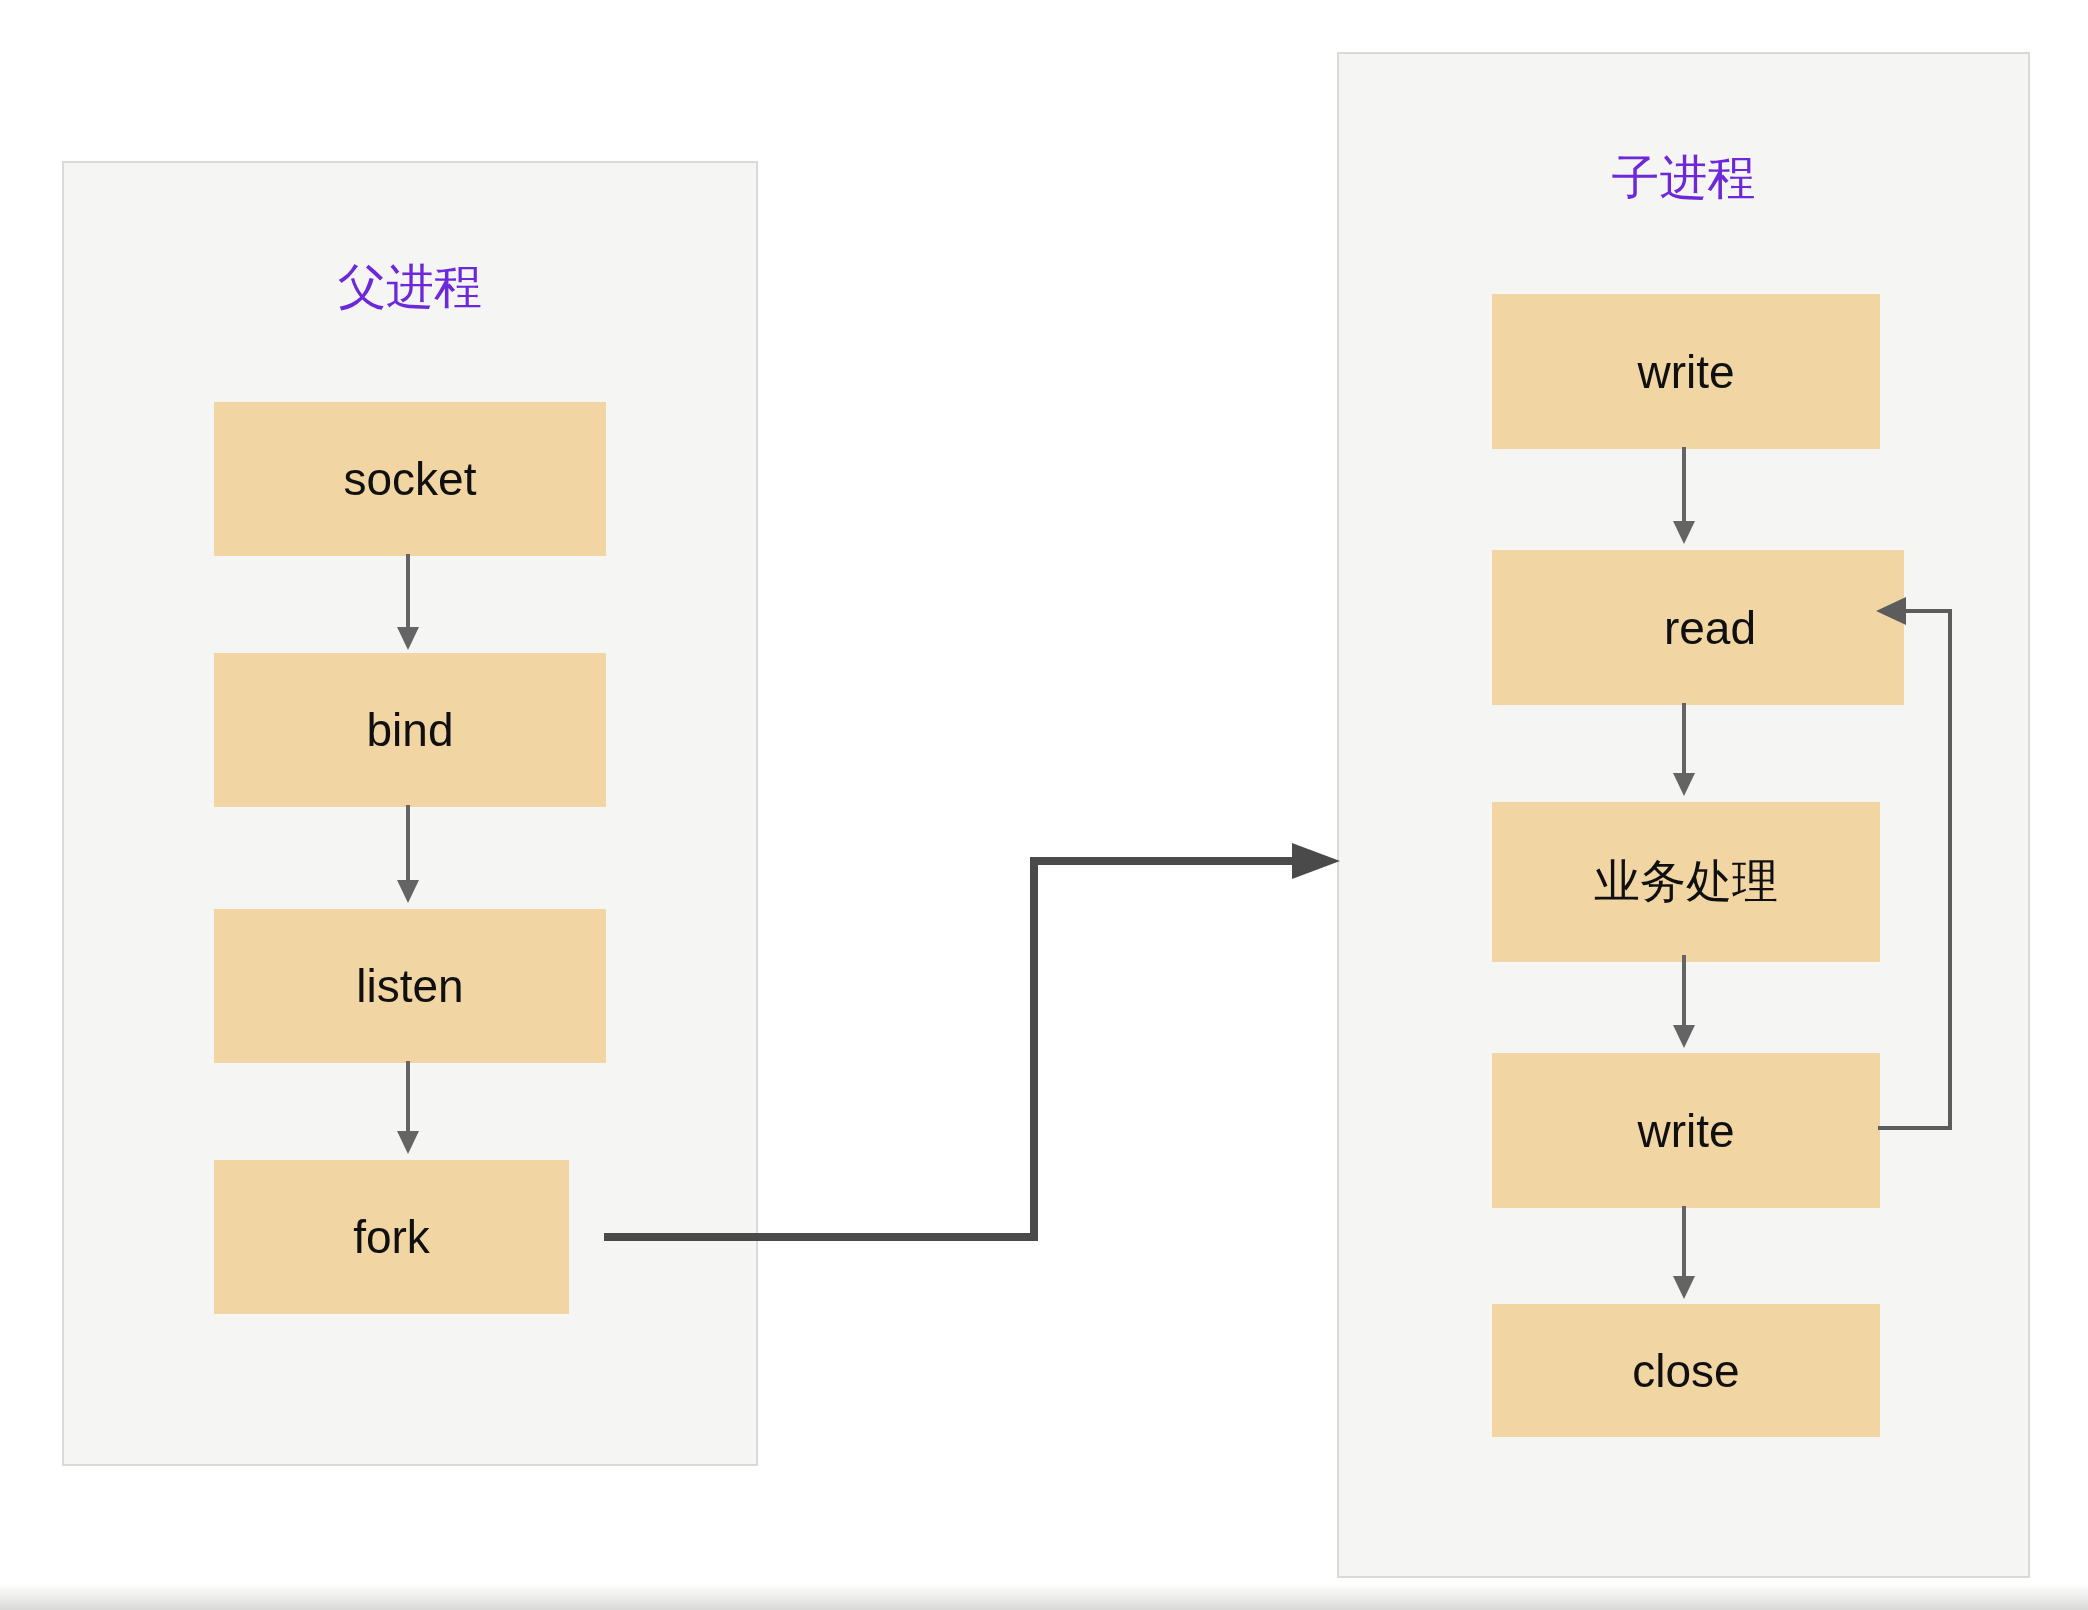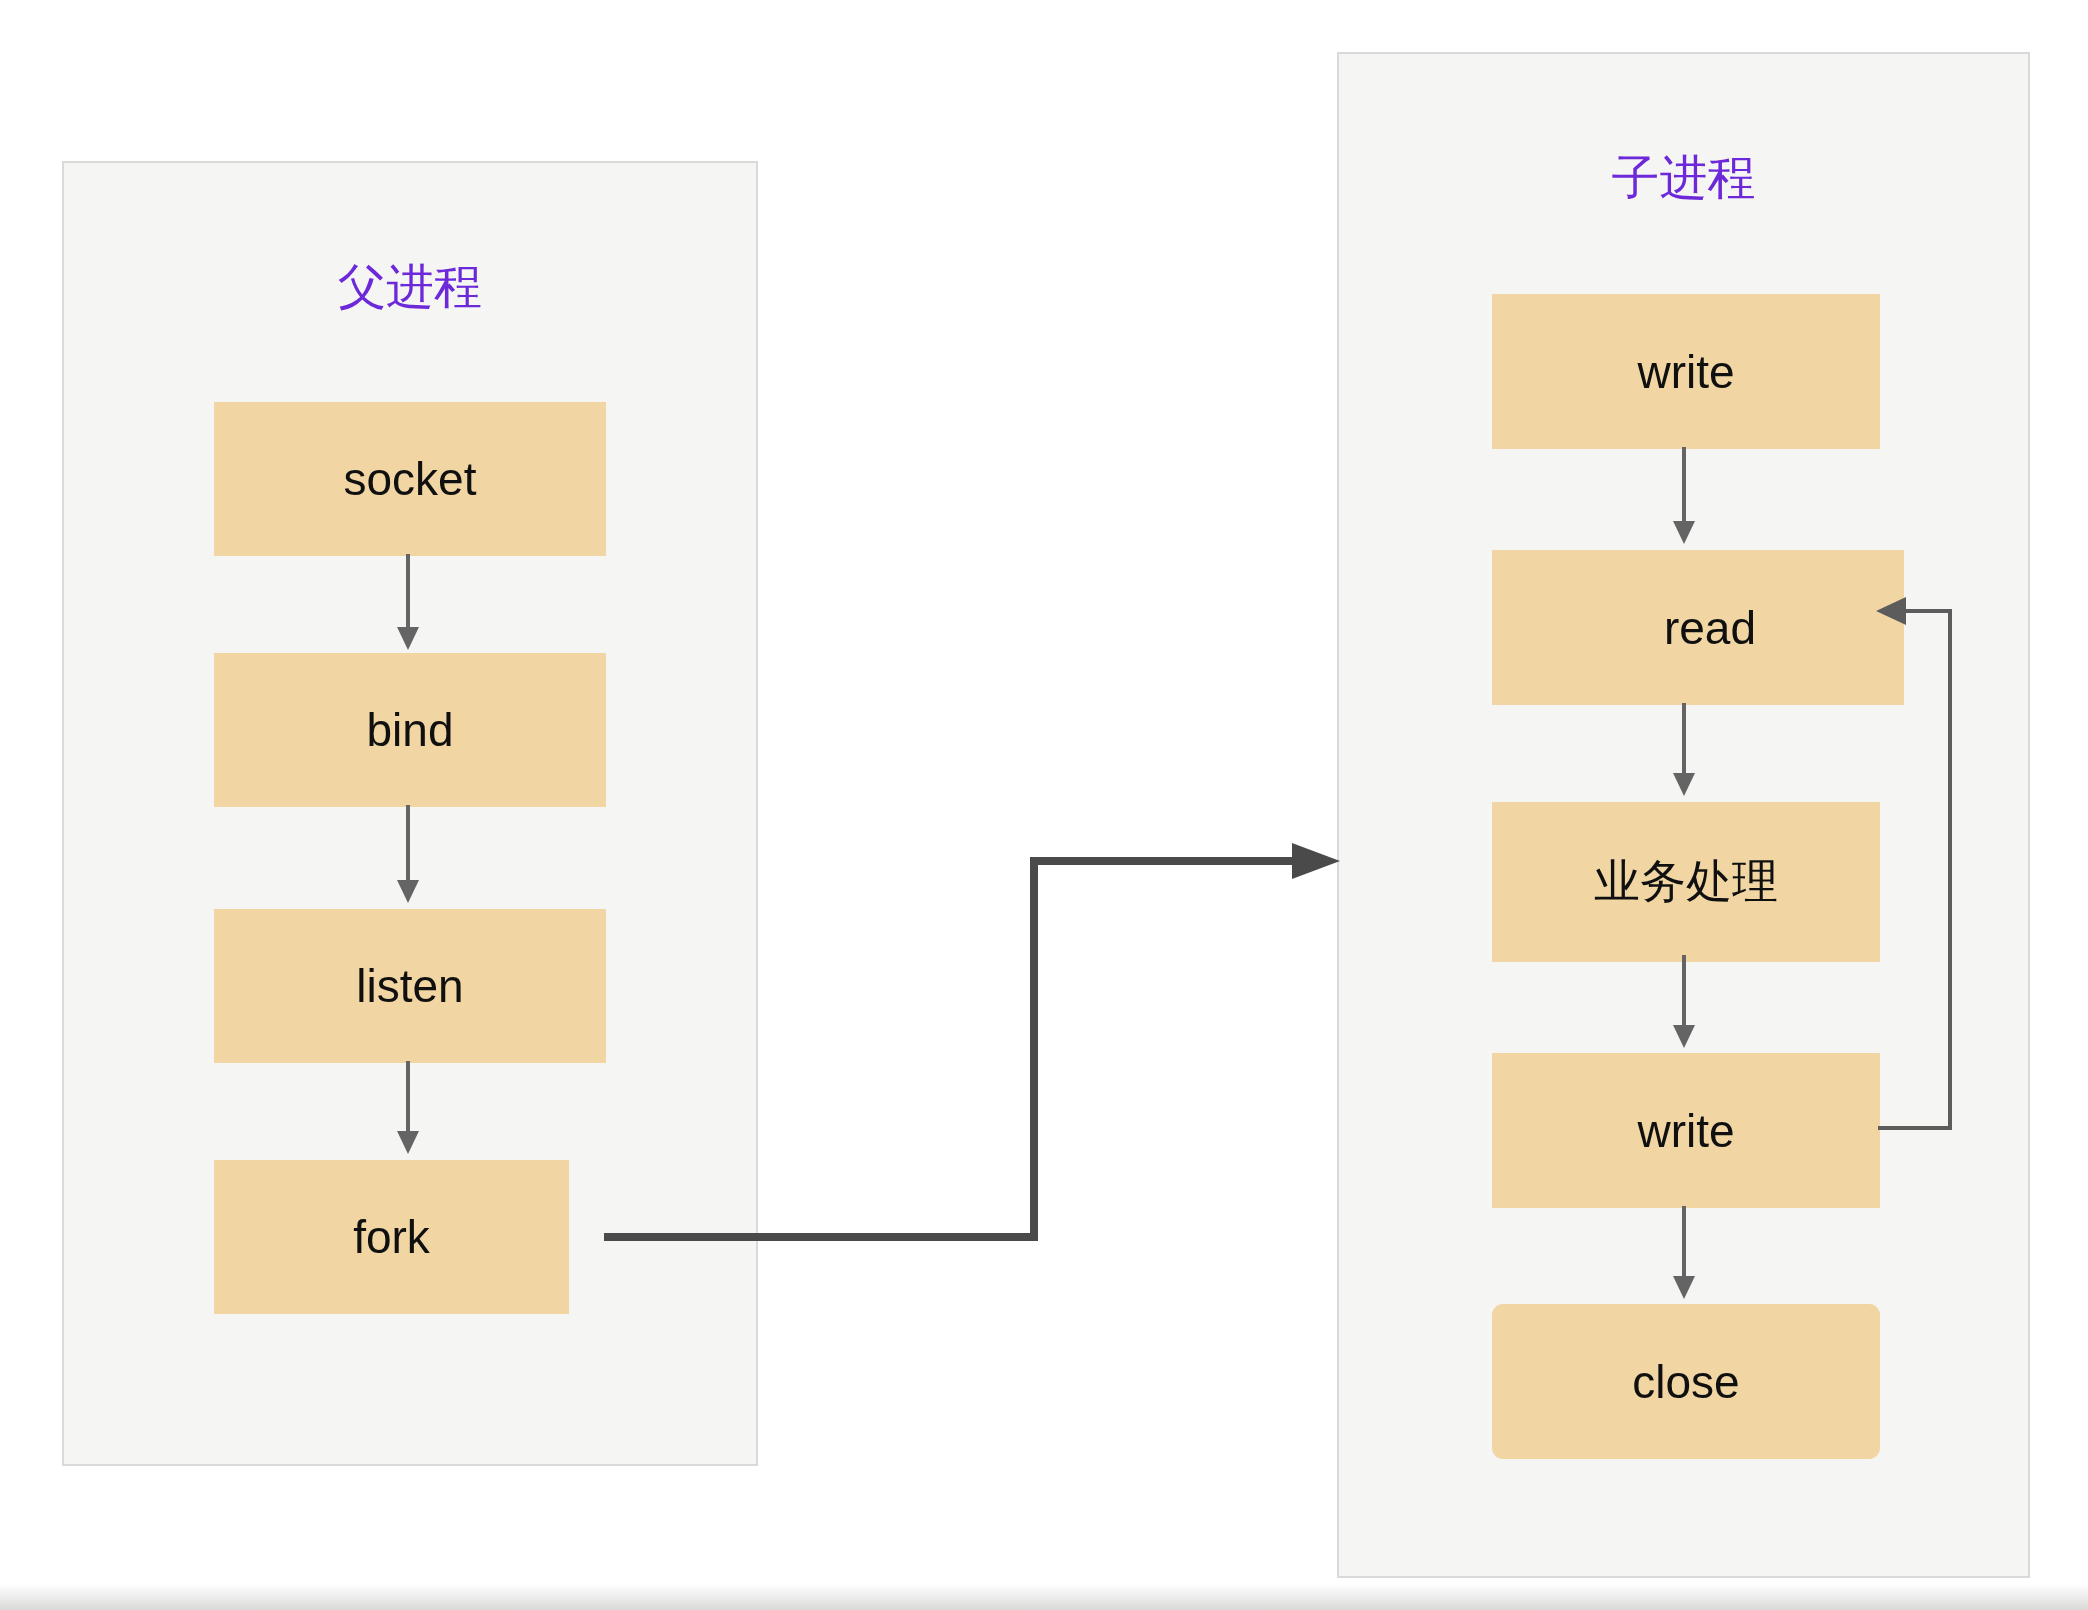--- a/index.html
+++ b/index.html
@@ -42,21 +42,21 @@
   
   .box-socket { left: 150px; top: 239px; width: 392px; height: 154px; }
   .box-bind   { left: 150px; top: 490px; width: 392px; height: 154px; text-align: right; }
   .box-listen { left: 150px; top: 746px; width: 392px; height: 154px; align-items: center; }
   .box-fork   { left: 150px; top: 997px; width: 355px; height: 154px; }
   
   .box-accept { left: 153px; top: 240px;  width: 388px; height: 155px; }
   .box-read   { left: 153px; top: 496px;  width: 388px; height: 155px; padding-left: 24px; }
   .box-biz    { left: 153px; top: 748px;  width: 388px; height: 160px; }
   .box-write  { left: 153px; top: 999px;  width: 388px; height: 155px; }
-  .box-close  { left: 153px; top: 1250px; width: 388px; height: 155px; border-radius: 11px; }
+  .box-close  { left: 153px; top: 1250px; width: 388px; height: 133px; }
 
   .arrow-layer {
     position: absolute;
     left: 0; top: 0;
     width: 2088px; height: 1610px;
     pointer-events: none;
   }
   .bottom-shade {
     position: absolute;
     left: 0; right: 0; bottom: 0;

